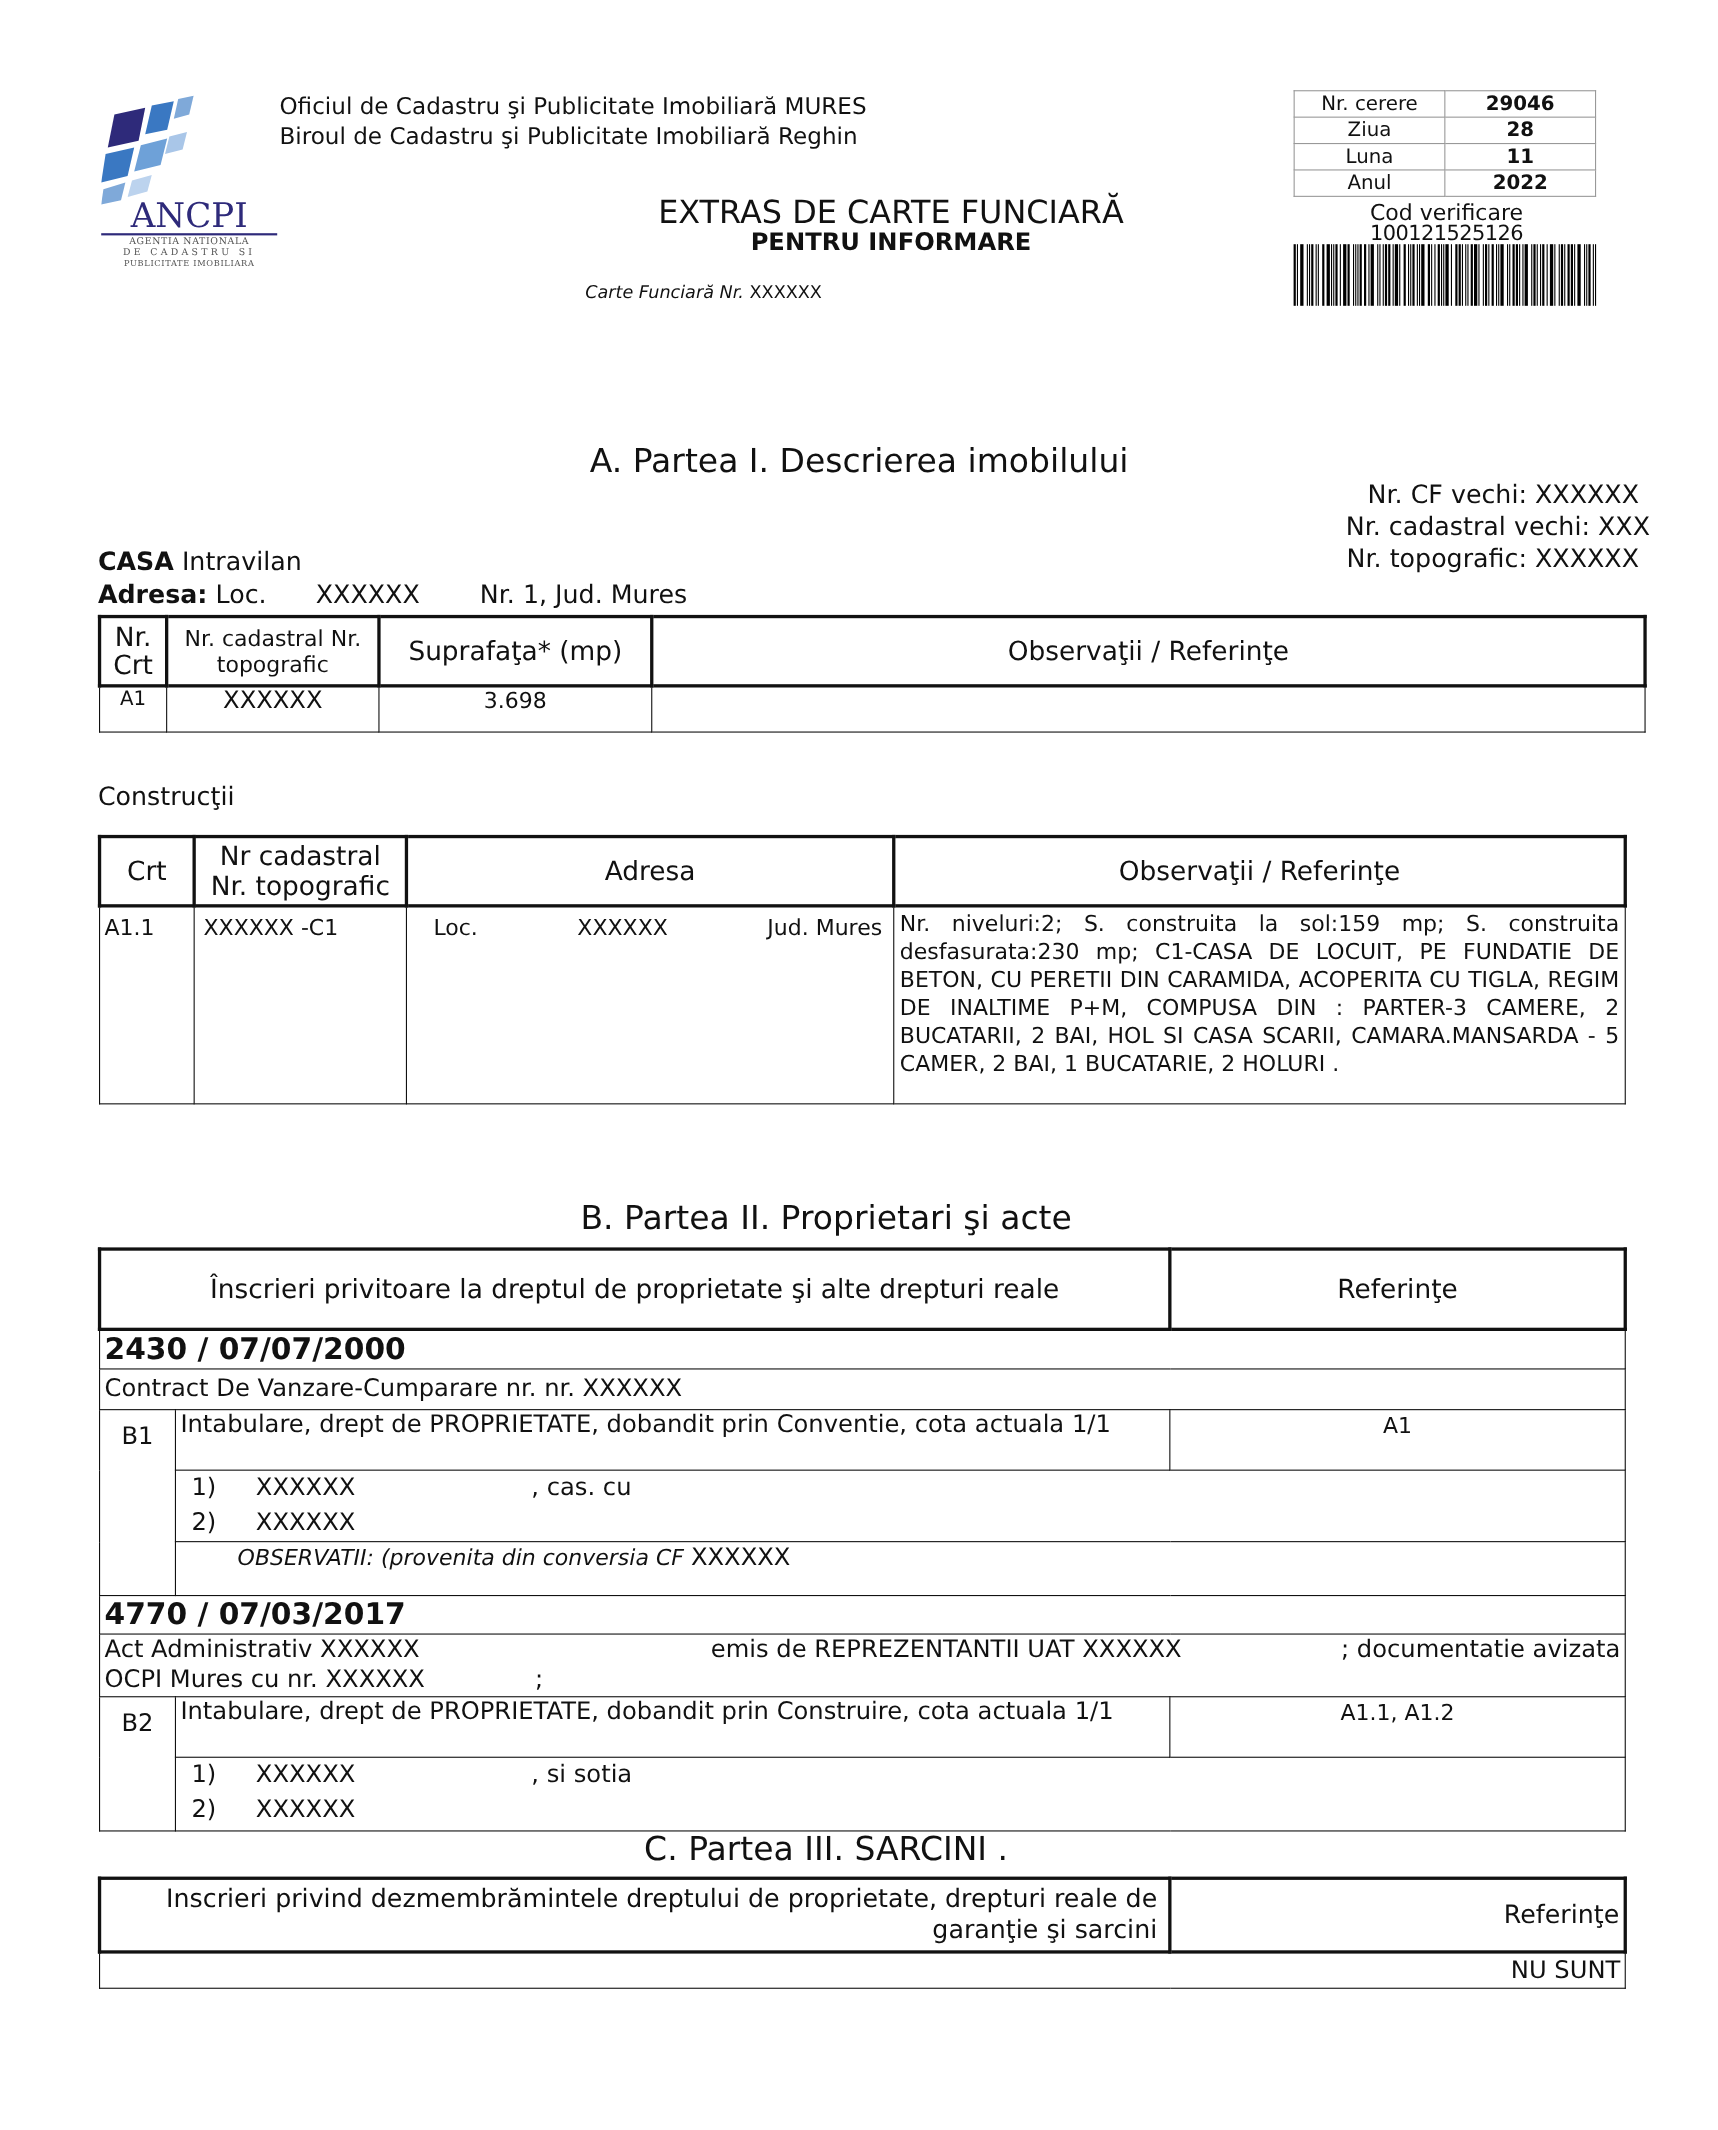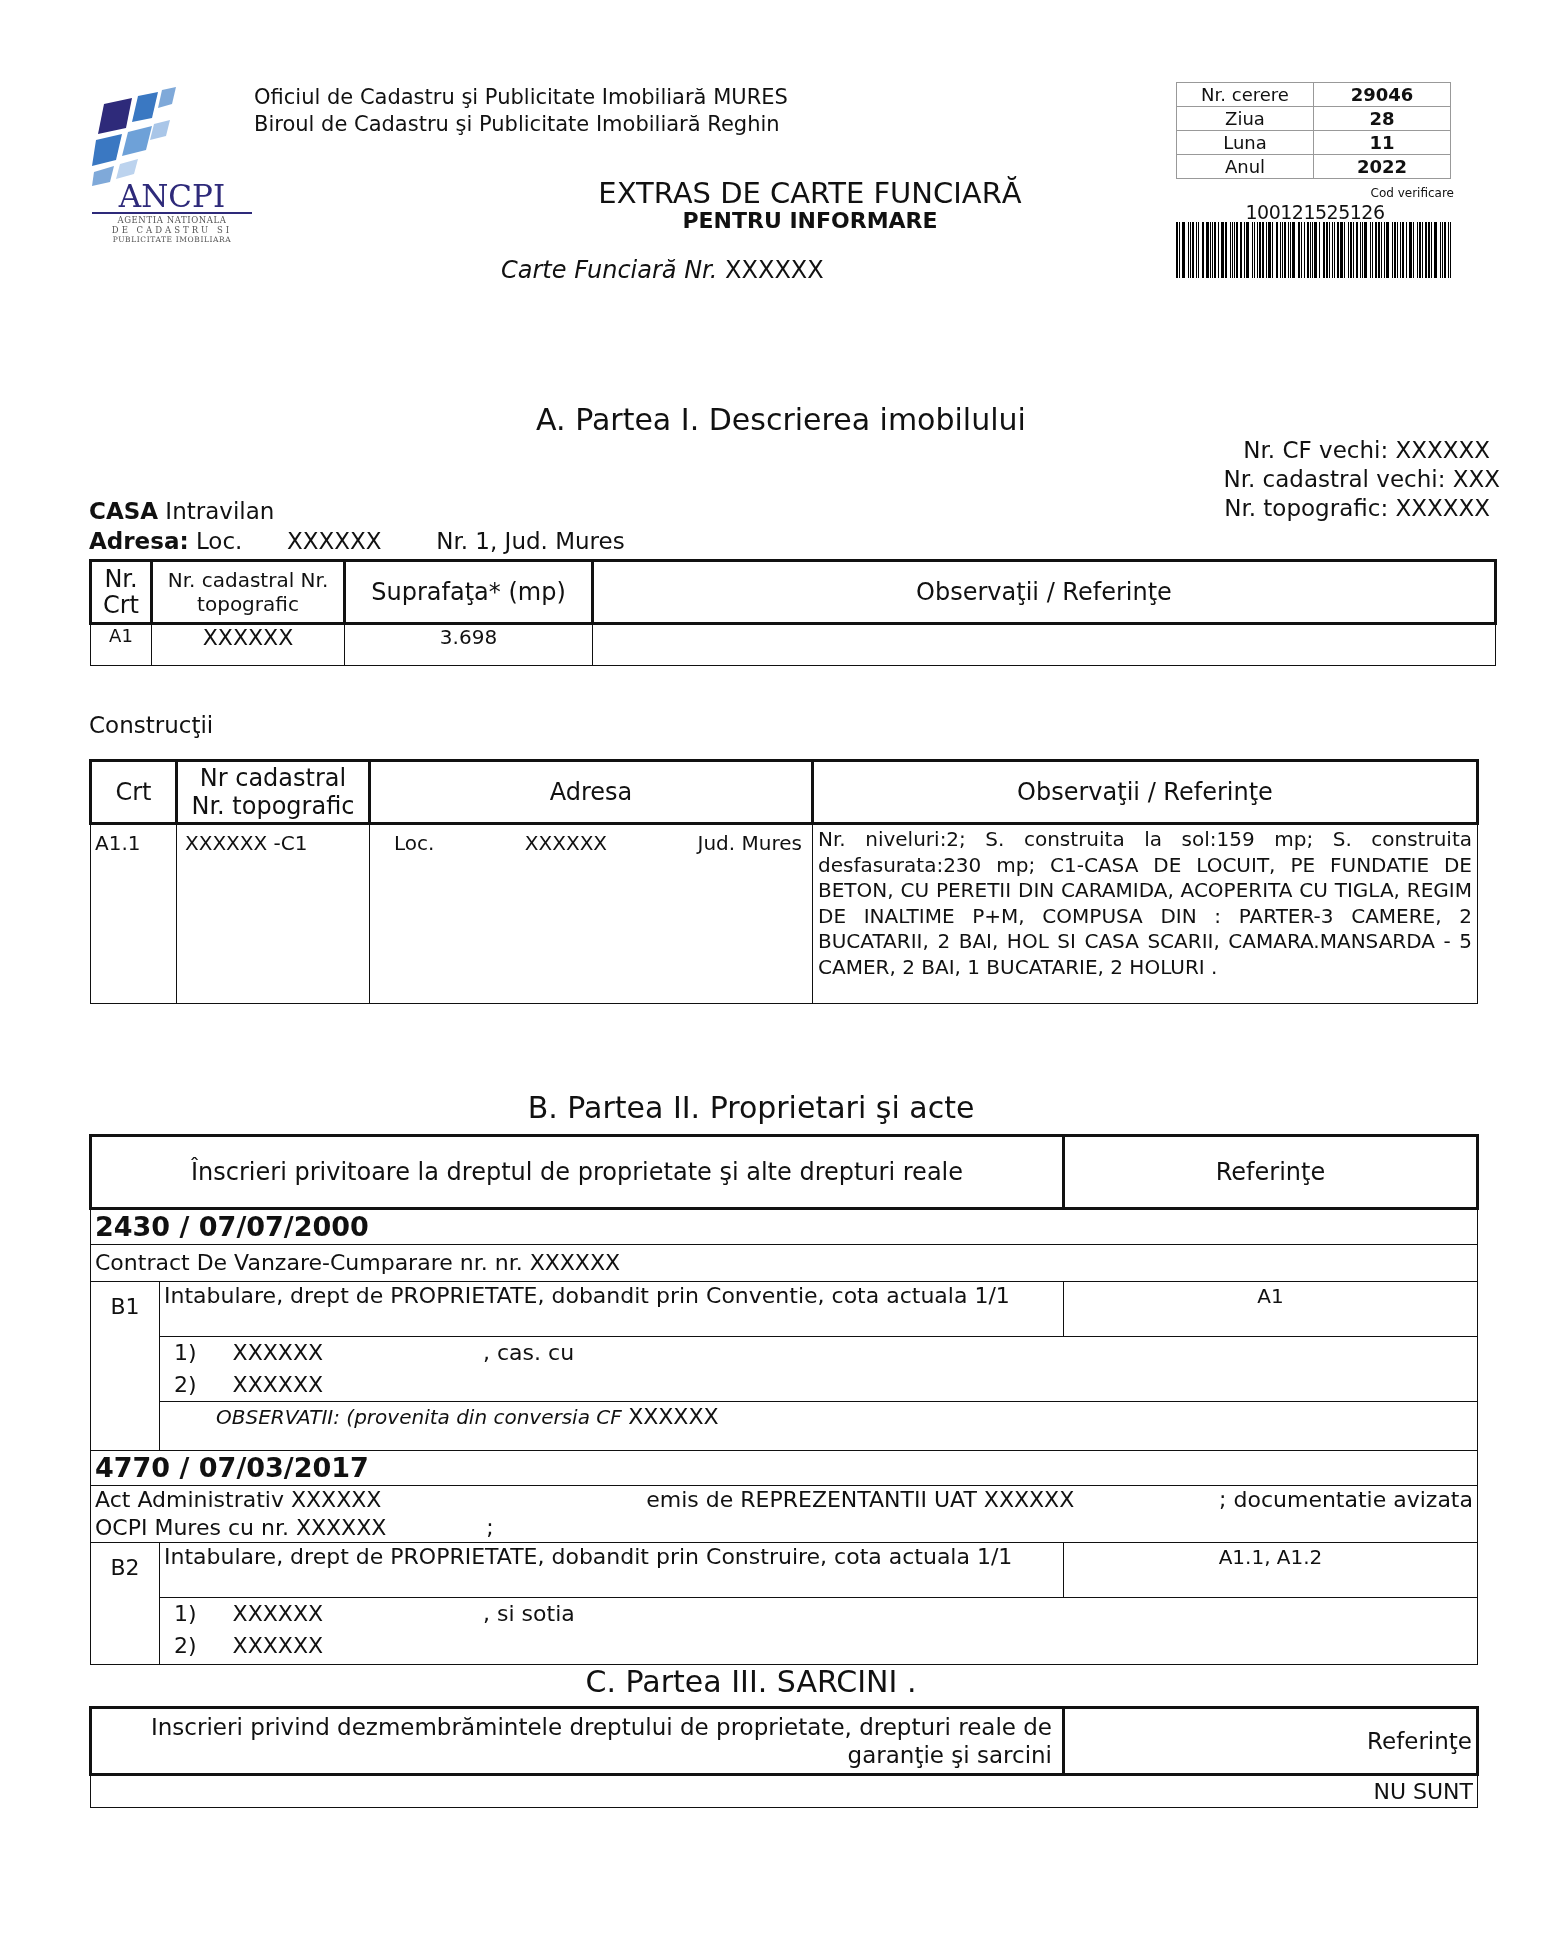--- a/index.html
+++ b/index.html
@@ -3,27 +3,27 @@
 <meta charset="utf-8">
 <style>
   html, body { margin:0; padding:0; background:#fff; }
   body { width:1562px; height:1936px; position:relative; font-family:"DejaVu Sans", sans-serif; color:#111; overflow:hidden; }
   .abs { position:absolute; }
   .logo { left:92px; top:84px; width:160px; height:165px; }
   .office { left:254px; top:84px; font-size:21px; line-height:27px; }
   .req-table { left:1176px; top:82px; border-collapse:collapse; font-size:18px; }
   .req-table td { border:1px solid #999; width:136px; height:23px; padding:0; text-align:center; line-height:22px; }
   .req-table td.v { font-weight:bold; }
-  .cod { left:1176px; top:184px; width:278px; text-align:right; font-size:12px; line-height:18px; }
+  .cod { left:1176px; top:184px; width:278px; text-align:center; font-size:20px; line-height:18px; }
   .codnum { left:1176px; top:202px; width:278px; text-align:center; font-size:19px; line-height:20px; letter-spacing:-0.5px; }
   .barcode { left:1176px; top:222px; width:278px; height:56px; display:flex; }
   .barcode span { display:block; height:100%; background:#000; }
   .title { left:460px; top:176px; width:700px; text-align:center; font-size:29px; line-height:34px; }
   .subtitle { left:460px; top:208px; width:700px; text-align:center; font-size:22px; font-weight:bold; line-height:26px; }
-  .cfnr { left:501px; top:256px; font-size:24px; font-style:italic;text-align:center; }
+  .cfnr { left:532px; top:256px; font-size:16px; font-style:italic;text-align:center; }
   .cfnr b { font-style:normal; font-weight:normal; }
   .h-sec { font-size:30px; text-align:center; width:1562px; left:0; }
   .oldref { right:72px; top:436px; text-align:right; font-size:23px; line-height:29px; }
   .oldref div:nth-child(2){ margin-right:-10px; }
   .teren { left:89px; top:496px; font-size:23px; line-height:30px; }
   table.grid { position:absolute; border-collapse:collapse; table-layout:fixed; }
   table.grid td, table.grid th { border:1px solid #111; padding:0 4px; vertical-align:top; }
   table.grid th { border:3px solid #111; font-weight:normal; vertical-align:middle; }
   .tA { left:89px; top:559px; width:1408px; font-size:20px; }
   .tA th { height:60px; font-size:24px; line-height:26px; }

